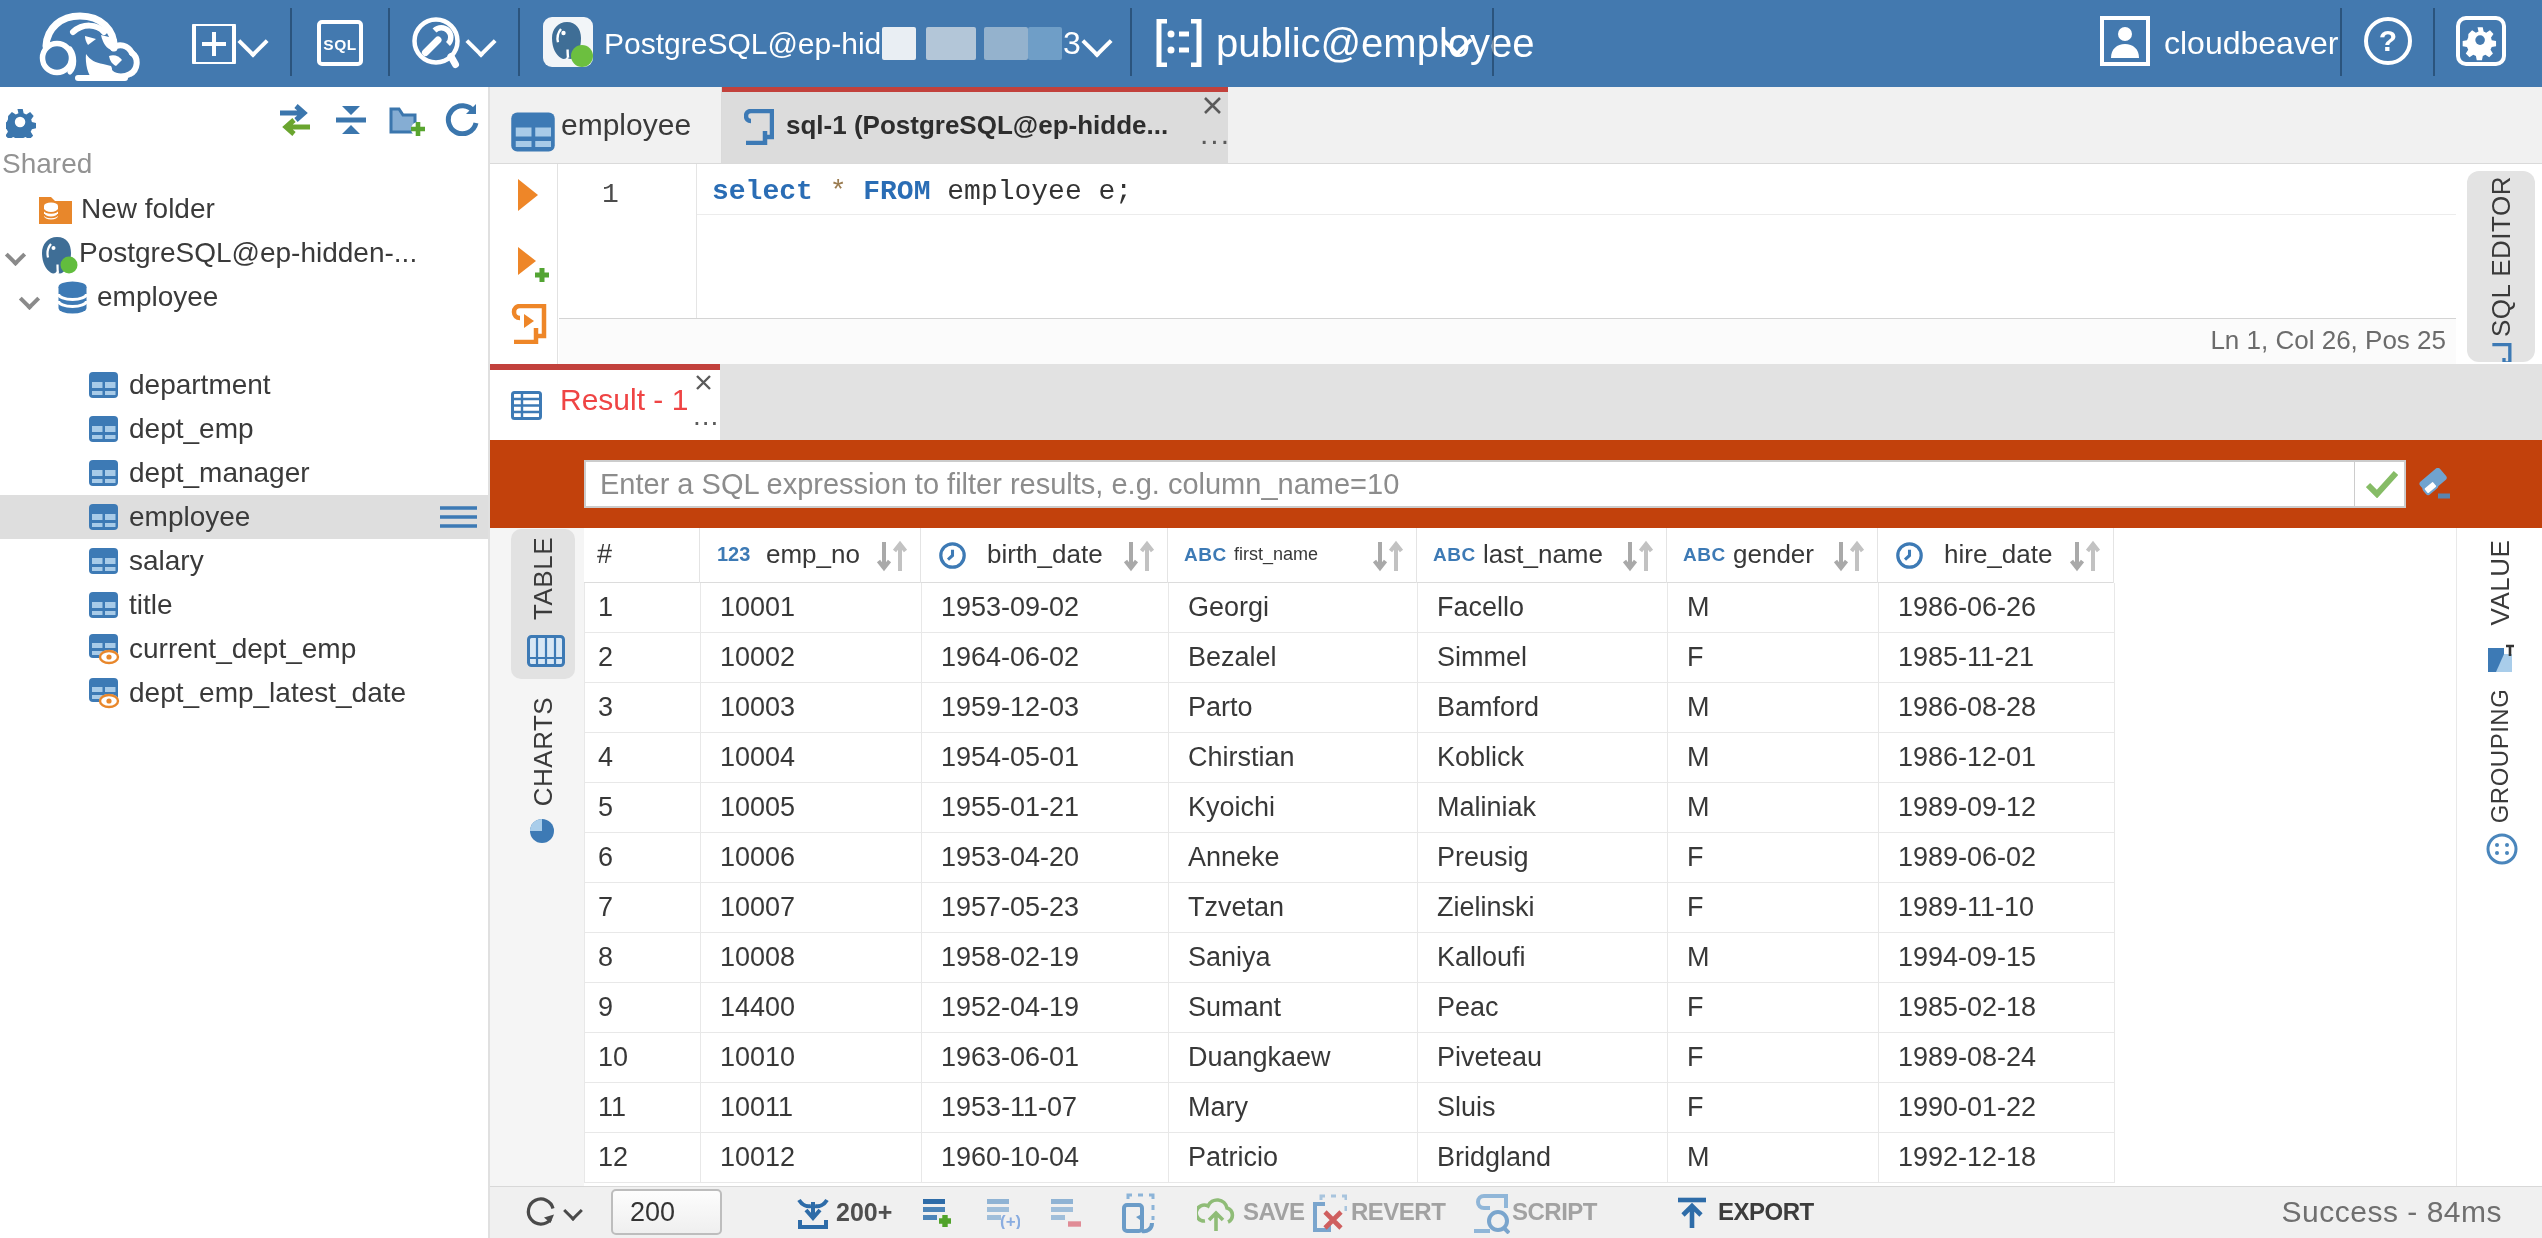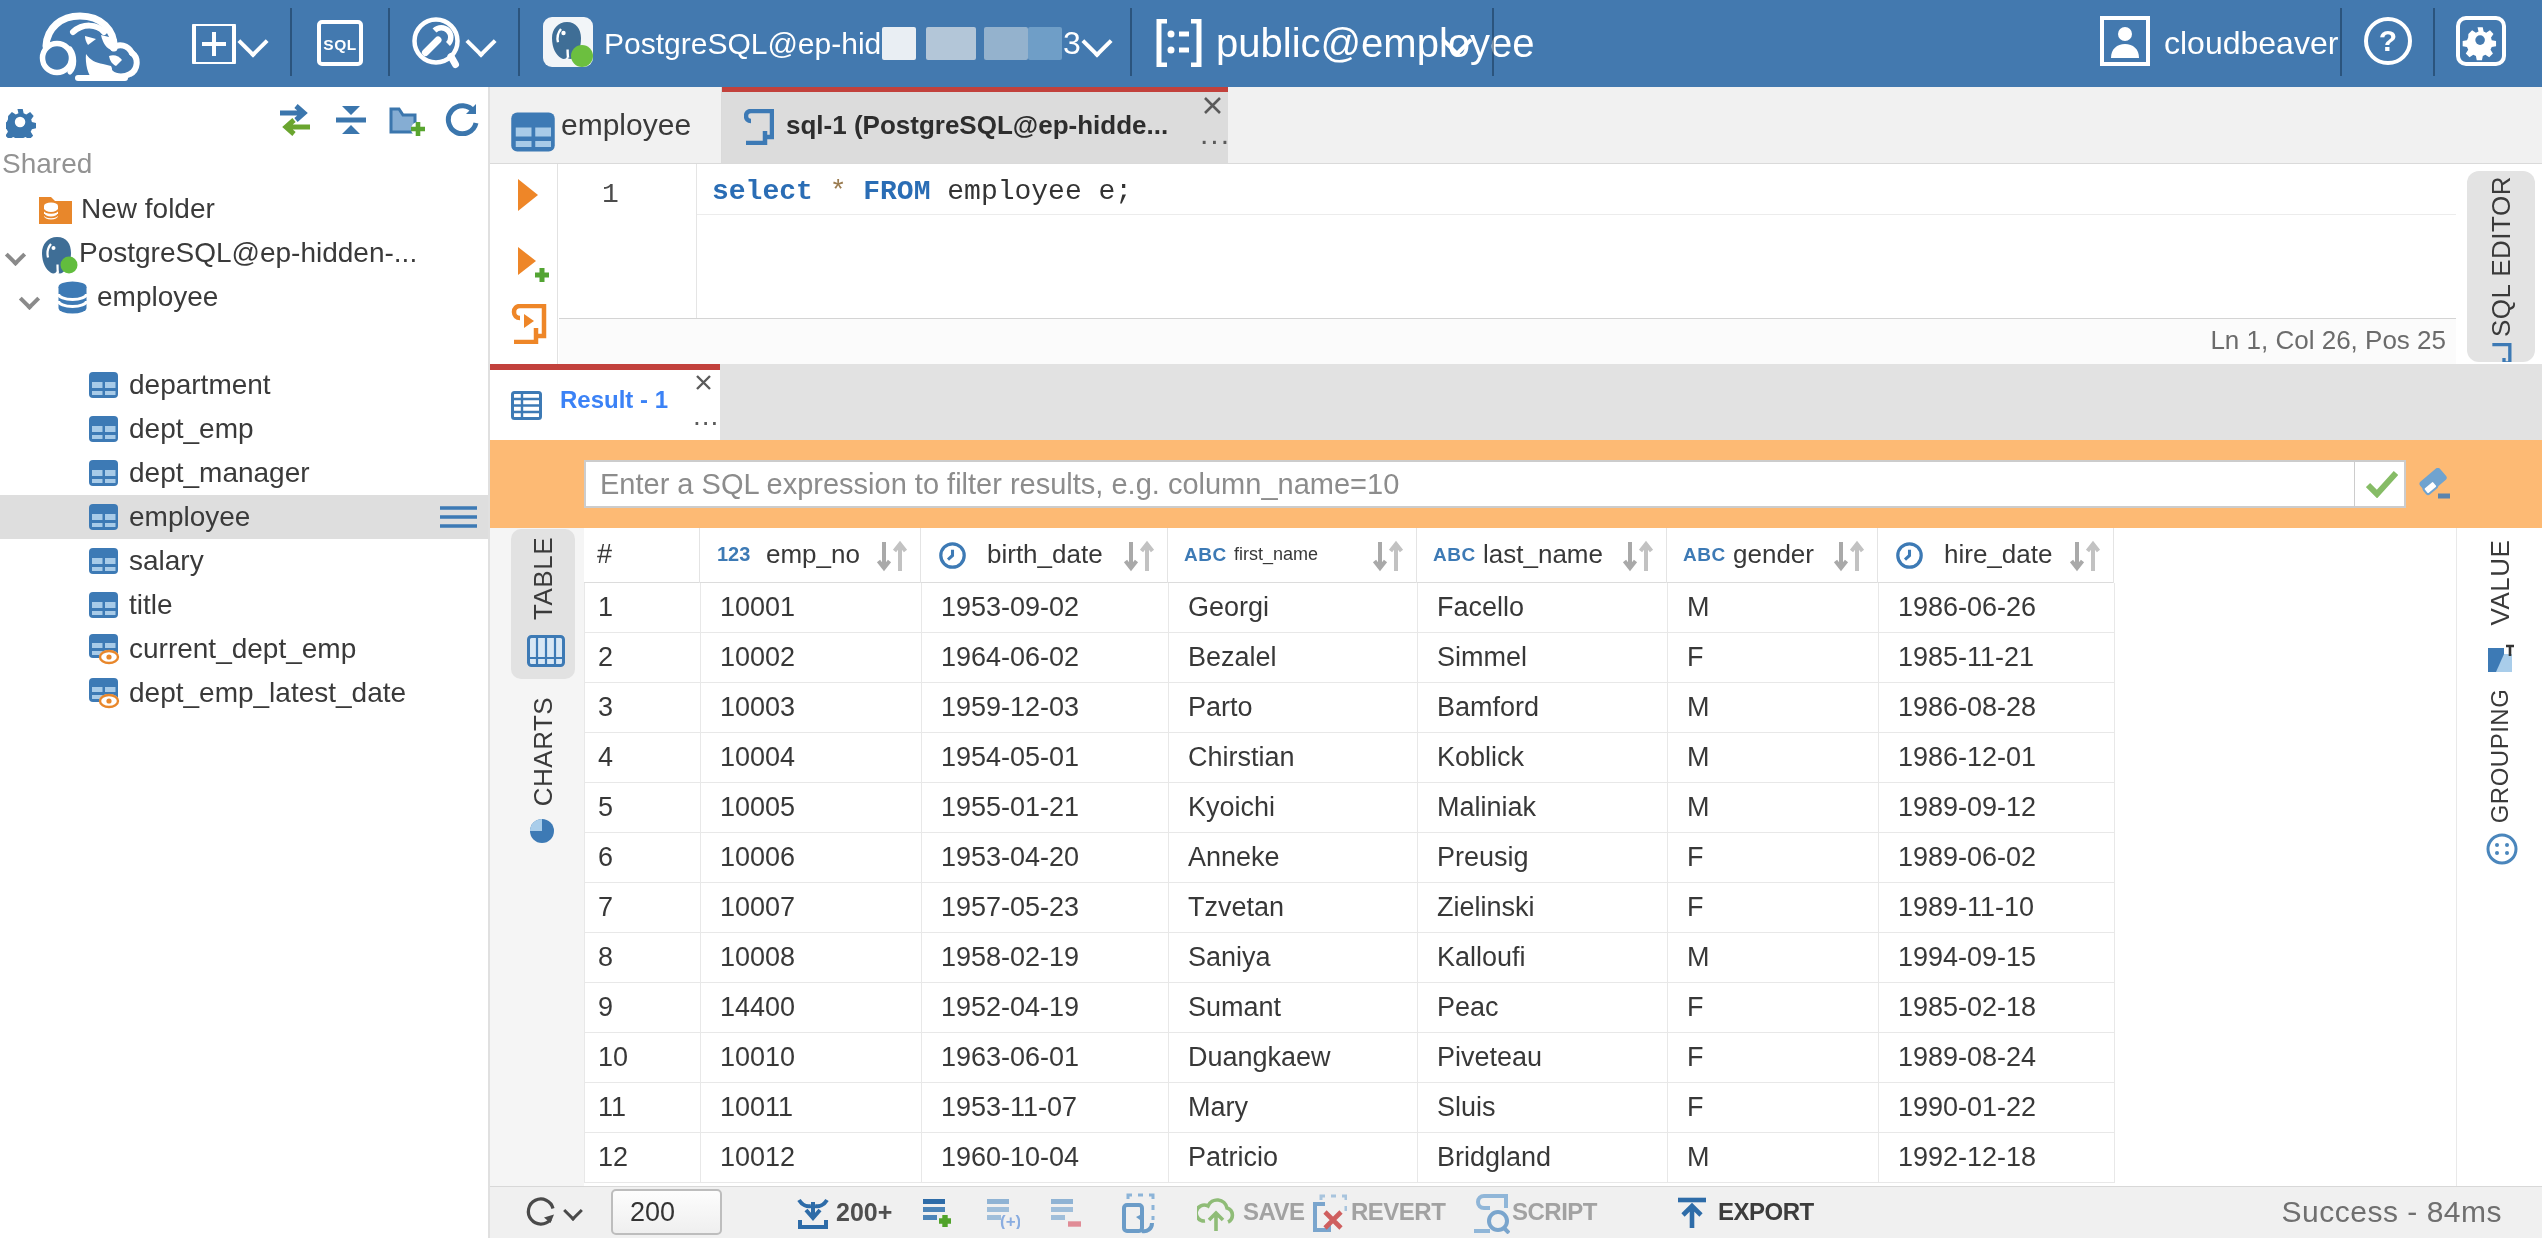--- a/index.html
+++ b/index.html
@@ -21,21 +21,21 @@
 
 
 #tabbar { position:absolute; left:490px; top:87px; width:2052px; height:77px; background:#f1f1f1; border-bottom:1px solid #dadada; }
 
 
 #editor { position:absolute; left:490px; top:164px; width:1966px; height:200px; background:#fff; }
 .mono { font-family:"Liberation Mono", monospace; }
 
 
 #resultbar { position:absolute; left:490px; top:364px; width:2052px; height:76px; background:#e2e2e2; }
-#filterrow { position:absolute; left:490px; top:440px; width:2052px; height:88px; background:#fdba74; }
+#filterrow { position:absolute; left:490px; top:440px; width:2052px; height:88px; background:#c2410c; }
 #gridarea { position:absolute; left:490px; top:528px; width:2052px; height:658px; background:#fff; }
 #btoolbar { position:absolute; left:490px; top:1186px; width:2052px; height:52px; background:#f0f0f0; border-top:1px solid #d8d8d8; }
 
 .hcell { position:absolute; top:0; height:55px; border-right:1px solid #e4e4e4; }
 .gcell { position:absolute; top:0; height:50px; border-right:1px solid #e8e8e8; font-size:27px; color:#383838; line-height:49px; white-space:nowrap; }
 .grow { position:absolute; left:94px; width:1530px; height:50px; border-bottom:1px solid #e8e8e8; border-left:1px solid #e8e8e8; }
 .vtext { white-space:nowrap; transform:rotate(-90deg); transform-origin:center; font-size:26px; color:#3a3a3a; letter-spacing:0.5px; }
 .btn-label { position:absolute; top:0; height:52px; line-height:50px; font-size:24px; font-weight:bold; color:#a2a2a2; letter-spacing:-0.5px; }
 </style>
 </head>
@@ -307,21 +307,21 @@
       </svg>
     </div>
   </div>
   <div id="resultbar">
     <div class="abs" style="left:0;top:0;width:230px;height:76px;background:#fff">
       <div class="abs" style="left:0;top:0;width:230px;height:6px;background:#c2413c"></div>
       <svg class="abs" style="left:21px;top:27px" width="31" height="29" viewBox="0 0 31 29">
         <rect x="1.5" y="1.5" width="28" height="26" rx="2" fill="none" stroke="#3d7ab5" stroke-width="3"></rect>
         <path d="M1.5 8 h28 M1.5 14.5 h28 M1.5 21 h28 M11 1.5 v26" stroke="#3d7ab5" stroke-width="2.4"></path>
       </svg>
-      <div class="abs" style="left:70px;top:0;height:76px;line-height:72px;font-size:24px;color:#3b82f6;font-weight:bold">Result - 1</div>
+      <div class="abs" style="left:70px;top:0;height:76px;line-height:72px;font-size:30px;color:#ef4444;font-weight:normal">Result - 1</div>
       <svg class="abs" style="left:206px;top:11px" width="15" height="15" viewBox="0 0 15 15">
           <path d="M1 1 L14 14 M14 1 L1 14" stroke="#5a5a5a" stroke-width="2.4"></path>
         </svg>
       <div class="abs" style="left:203px;top:36px;font-size:28px;color:#5a5a5a;letter-spacing:1px">...</div>
     </div>
   </div>
   <div id="filterrow">
     <div class="abs" style="left:94px;top:20px;width:1822px;height:48px;background:#fff;border:2px solid #ccc">
       <div class="abs" style="left:14px;top:0;height:44px;line-height:44px;font-size:29px;color:#8c8c8c">Enter a SQL expression to filter results, e.g. column_name=10</div>
       <div class="abs" style="left:1768px;top:0;width:1px;height:44px;background:#ccc"></div>

